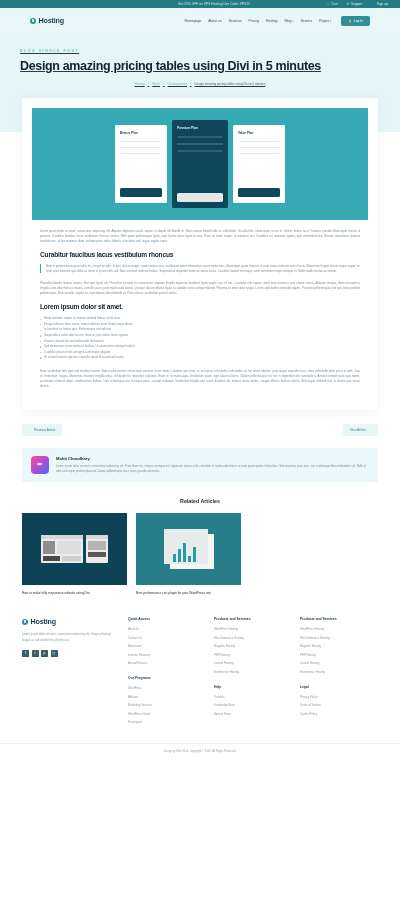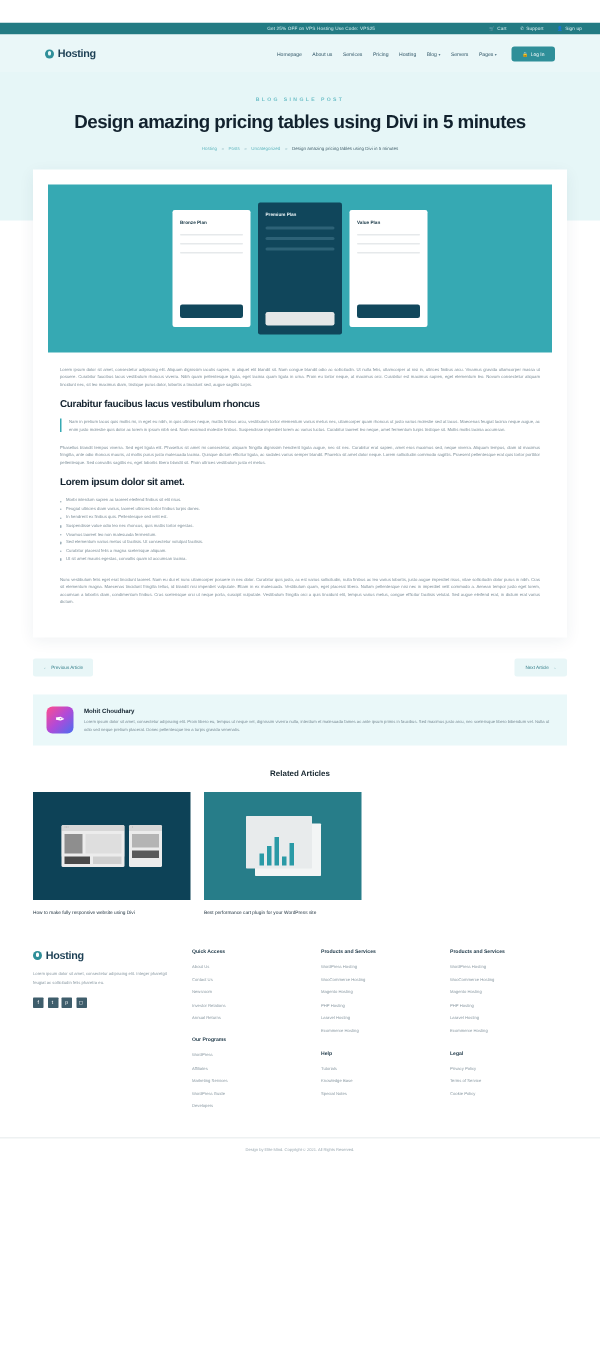--- a/index.html
+++ b/index.html
@@ -3,21 +3,21 @@
 <meta charset="utf-8">
 <style>
   * { box-sizing: border-box; margin: 0; padding: 0; }
   html, body { width: 400px; }
   body {
     font-family: "Liberation Sans", sans-serif;
     background: #ffffff;
     color: #2b3a45;
     -webkit-font-smoothing: antialiased;
   }
-  .page { width: 400px; overflow: hidden; position: relative; margin-top: 15px; }
+  .page { width: 400px; overflow: hidden; position: relative; }
 
   
   .topbar {
     background: #237b83;
     color: #d6eef0;
     height: 8px;
     display: flex;
     align-items: center;
     padding: 0 12px;
     font-size: 3.1px;
@@ -53,21 +53,22 @@
   .btn-login {
     background: #2f8f99; color: #fff; font-size: 3.3px;
     padding: 3px 7px; border-radius: 2px; display: flex;
     align-items: center; gap: 1.5px; margin-left: 3px;
   }
 
   
   .hero {
     background: #e6f6f7;
     padding: 16px 20px 46px;
-    text-align: center;
+    text-align: left;
+    text-decoration: underline;
   }
   .eyebrow {
     font-size: 3.4px; letter-spacing: 1.6px; color: #6fc0c8;
     font-weight: bold; text-transform: uppercase; margin-bottom: 6px;
   }
   .hero h1 {
     font-size: 12.5px; line-height: 1.25; color: #12222e;
     font-weight: bold; letter-spacing: -.35px; margin-bottom: 7px;
   }
   .crumbs { font-size: 3px; color: #6a8f9c; display: flex; justify-content: center; gap: 3px; flex-wrap: wrap; }

